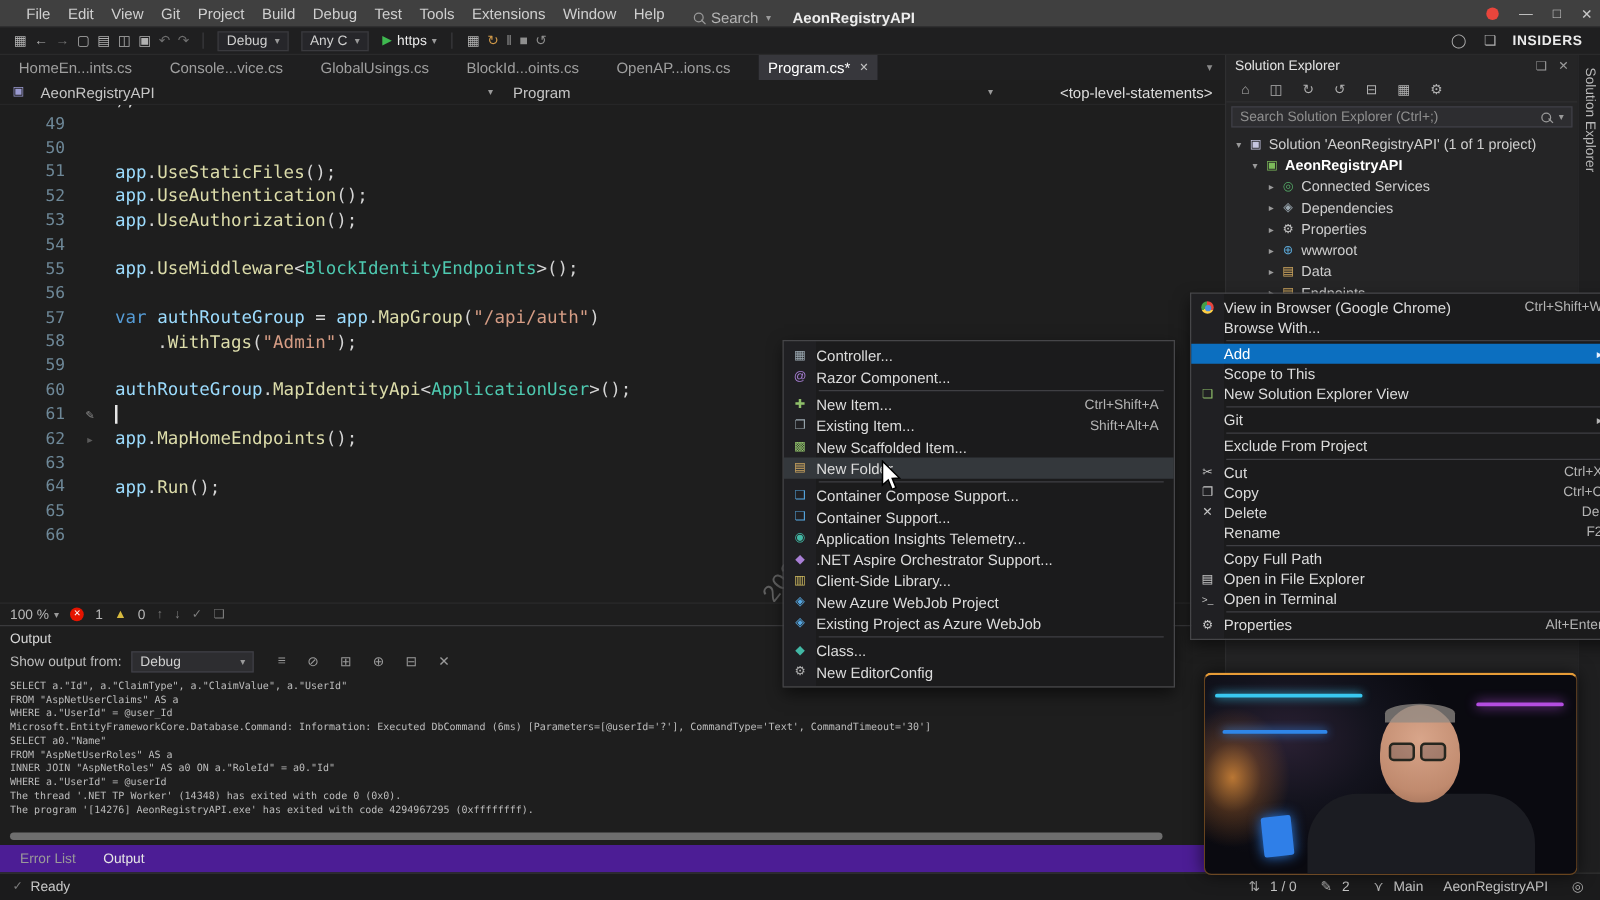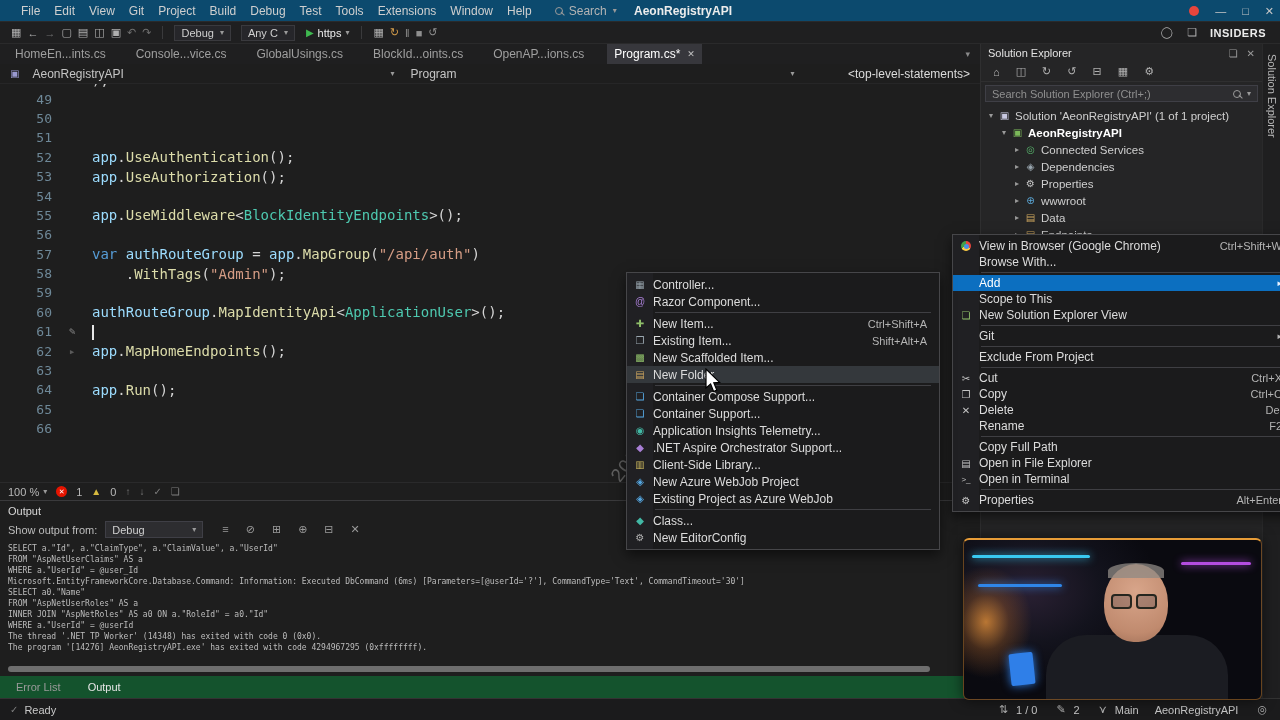--- a/index.html
+++ b/index.html
@@ -1,21 +1,21 @@
 <!DOCTYPE html>
 <html><head>
 <meta charset="utf-8">
 <style>
   *{margin:0;padding:0;box-sizing:border-box}
   html,body{width:1280px;height:720px;overflow:hidden;background:#000}
   body{font-family:"Liberation Sans","DejaVu Sans",sans-serif}
   .stage{position:relative;width:1280px;height:720px;background:#1e1e1e;overflow:hidden}
 
   
-  .titlebar{position:absolute;left:0;top:0;width:1280px;height:22px;background:#0c4a6e;border-bottom:1px solid #2a2a2b;display:flex;align-items:center;z-index:8}
+  .titlebar{position:absolute;left:0;top:0;width:1280px;height:22px;background:#404040;border-bottom:1px solid #2a2a2b;display:flex;align-items:flex-end;z-index:8}
   .menubar{display:flex;align-items:center;height:100%;padding-left:14px}
   .menu-btn{padding:0 7px;font-size:12px;color:#cfcfcf;line-height:22px;white-space:nowrap}
   .search-ctl{display:flex;align-items:center;gap:6px;color:#b4b4b4;font-size:12px;margin-left:16px}
   .mag{width:8px;height:8px;border:1.4px solid #9a9a9a;border-radius:50%;position:relative;display:inline-block}
   .mag::after{content:'';position:absolute;width:5px;height:1.4px;background:#9a9a9a;transform:rotate(45deg);right:-3.5px;bottom:-1px}
   .win-title{position:absolute;left:683px;transform:translateX(-50%);font-size:12px;color:#ececec;font-weight:bold;white-space:nowrap}
   .tb-right{position:absolute;right:6px;top:0;height:22px;display:flex;align-items:center;gap:16px}
   .rec-dot{width:10px;height:10px;border-radius:50%;background:#e8453c}
   .winctl{font-size:11px;color:#c8c8c8}
 
@@ -67,21 +67,21 @@
   .output-panel{position:absolute;left:0;top:500px;width:980px;height:176px;background:#1e1e1e;border-top:1px solid #3a3a3c;z-index:4}
   .op-title{padding:4px 0 0 8px;font-size:11px;color:#d8d8d8}
   .op-controls{display:flex;align-items:center;gap:8px;padding:4px 8px 2px;font-size:11px;color:#bdbdbd}
   .op-dd{display:flex;align-items:center;justify-content:space-between;width:98px;height:17px;background:#2d2d30;border:1px solid #3f3f46;padding:0 6px;font-size:11px;color:#d0d0d0}
   .op-icons{display:flex;gap:11px;color:#9a9a9a;font-size:11px;margin-left:8px}
   .op-lines{padding:3px 0 0 8px;font-family:"DejaVu Sans Mono","Liberation Mono",monospace;font-size:8px;line-height:11px;color:#bdbdbd;white-space:pre}
   .op-scroll{position:absolute;left:0;bottom:2px;width:940px;height:10px;background:#1e1e1e}
   .op-thumb{position:absolute;left:8px;top:2px;width:922px;height:6px;background:#6e6e6e;border-radius:3px}
 
   
-  .panel-tabs{position:absolute;left:0;top:676px;width:980px;height:22px;background:#14532d;display:flex;align-items:center;gap:11px;padding-left:8px;z-index:4}
+  .panel-tabs{position:absolute;left:0;top:676px;width:980px;height:22px;background:#4c1d95;display:flex;align-items:center;gap:6px;padding-left:8px;z-index:4}
   .ptab{font-size:11px;color:#9a9a9a;padding:2px 8px}
   .ptab.active{color:#e6e6e6}
   .statusbar{position:absolute;left:0;top:698px;width:1280px;height:22px;background:#1b1b1c;border-top:1px solid #333;display:flex;align-items:center;font-size:11px;color:#c8c8c8;padding:0 10px;z-index:20}
   .sb-left{display:flex;align-items:center;gap:6px}
   .sb-right{margin-left:auto;display:flex;align-items:center;gap:16px}
   .sb-item{display:flex;align-items:center;gap:5px;white-space:nowrap}
 
   
   .sol-exp{position:absolute;left:980px;top:44px;width:282px;height:654px;background:#252526;border-left:1px solid #2f2f30;z-index:5}
   .se-title{display:flex;align-items:center;height:18px;padding:0 7px;font-size:11px;color:#e2e2e2}
@@ -241,21 +241,21 @@
       <span class="bc-chev">▾</span>
     </div>
     <div class="bc-member">&lt;top-level-statements&gt;</div>
   </div>
 
   <div class="editor">
     <div class="code-lines">
         <div class="code-line"><span class="ln">48</span><span class="lmargin"></span><span class="lcode"><span class="tok-p">);</span></span></div>
         <div class="code-line"><span class="ln">49</span><span class="lmargin"></span><span class="lcode"></span></div>
         <div class="code-line"><span class="ln">50</span><span class="lmargin"></span></div>
-        <div class="code-line"><span class="ln">51</span><span class="lmargin"></span></div>
+        <div class="code-line"><span class="ln">51</span><span class="lmargin"></span><span class="lcode"><span class="tok-v">app</span><span class="tok-p">.</span><span class="tok-m">UseStaticFiles</span><span class="tok-p">();</span></span></div>
         <div class="code-line"><span class="ln">52</span><span class="lmargin"></span><span class="lcode"><span class="tok-v">app</span><span class="tok-p">.</span><span class="tok-m">UseAuthentication</span><span class="tok-p">();</span></span></div>
         <div class="code-line"><span class="ln">53</span><span class="lmargin"></span><span class="lcode"><span class="tok-v">app</span><span class="tok-p">.</span><span class="tok-m">UseAuthorization</span><span class="tok-p">();</span></span></div>
         <div class="code-line"><span class="ln">54</span><span class="lmargin"></span><span class="lcode"></span></div>
         <div class="code-line"><span class="ln">55</span><span class="lmargin"></span><span class="lcode"><span class="tok-v">app</span><span class="tok-p">.</span><span class="tok-m">UseMiddleware</span><span class="tok-p">&lt;</span><span class="tok-t">BlockIdentityEndpoints</span><span class="tok-p">&gt;();</span></span></div>
         <div class="code-line"><span class="ln">56</span><span class="lmargin"></span><span class="lcode"></span></div>
         <div class="code-line"><span class="ln">57</span><span class="lmargin"></span><span class="lcode"><span class="tok-k">var</span><span class="tok-p"> </span><span class="tok-v">authRouteGroup</span><span class="tok-p"> = </span><span class="tok-v">app</span><span class="tok-p">.</span><span class="tok-m">MapGroup</span><span class="tok-p">(</span><span class="tok-s">"/api/auth"</span><span class="tok-p">)</span></span></div>
         <div class="code-line"><span class="ln">58</span><span class="lmargin"></span><span class="lcode"><span class="tok-p">    .</span><span class="tok-m">WithTags</span><span class="tok-p">(</span><span class="tok-s">"Admin"</span><span class="tok-p">);</span></span></div>
         <div class="code-line"><span class="ln">59</span><span class="lmargin"></span><span class="lcode"></span></div>
         <div class="code-line"><span class="ln">60</span><span class="lmargin"></span><span class="lcode"><span class="tok-v">authRouteGroup</span><span class="tok-p">.</span><span class="tok-m">MapIdentityApi</span><span class="tok-p">&lt;</span><span class="tok-t">ApplicationUser</span><span class="tok-p">&gt;();</span></span></div>
         <div class="code-line"><span class="ln">61</span><span class="lmargin">✎</span><span class="lcode"><span class="caret"></span></span></div>

